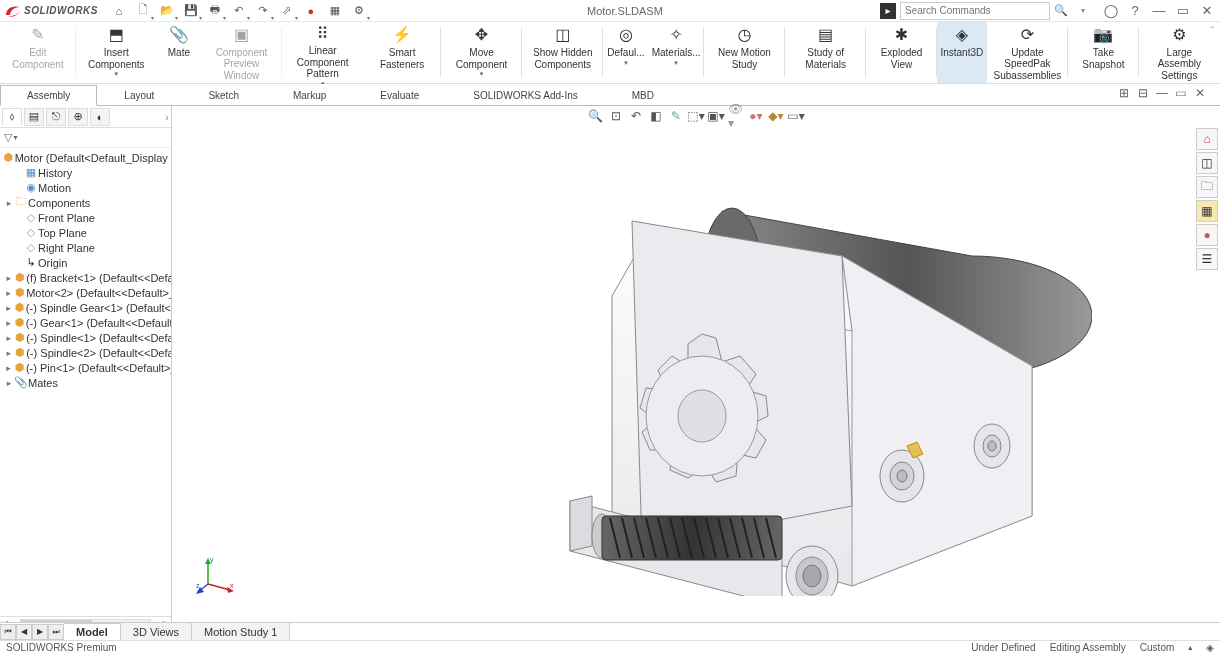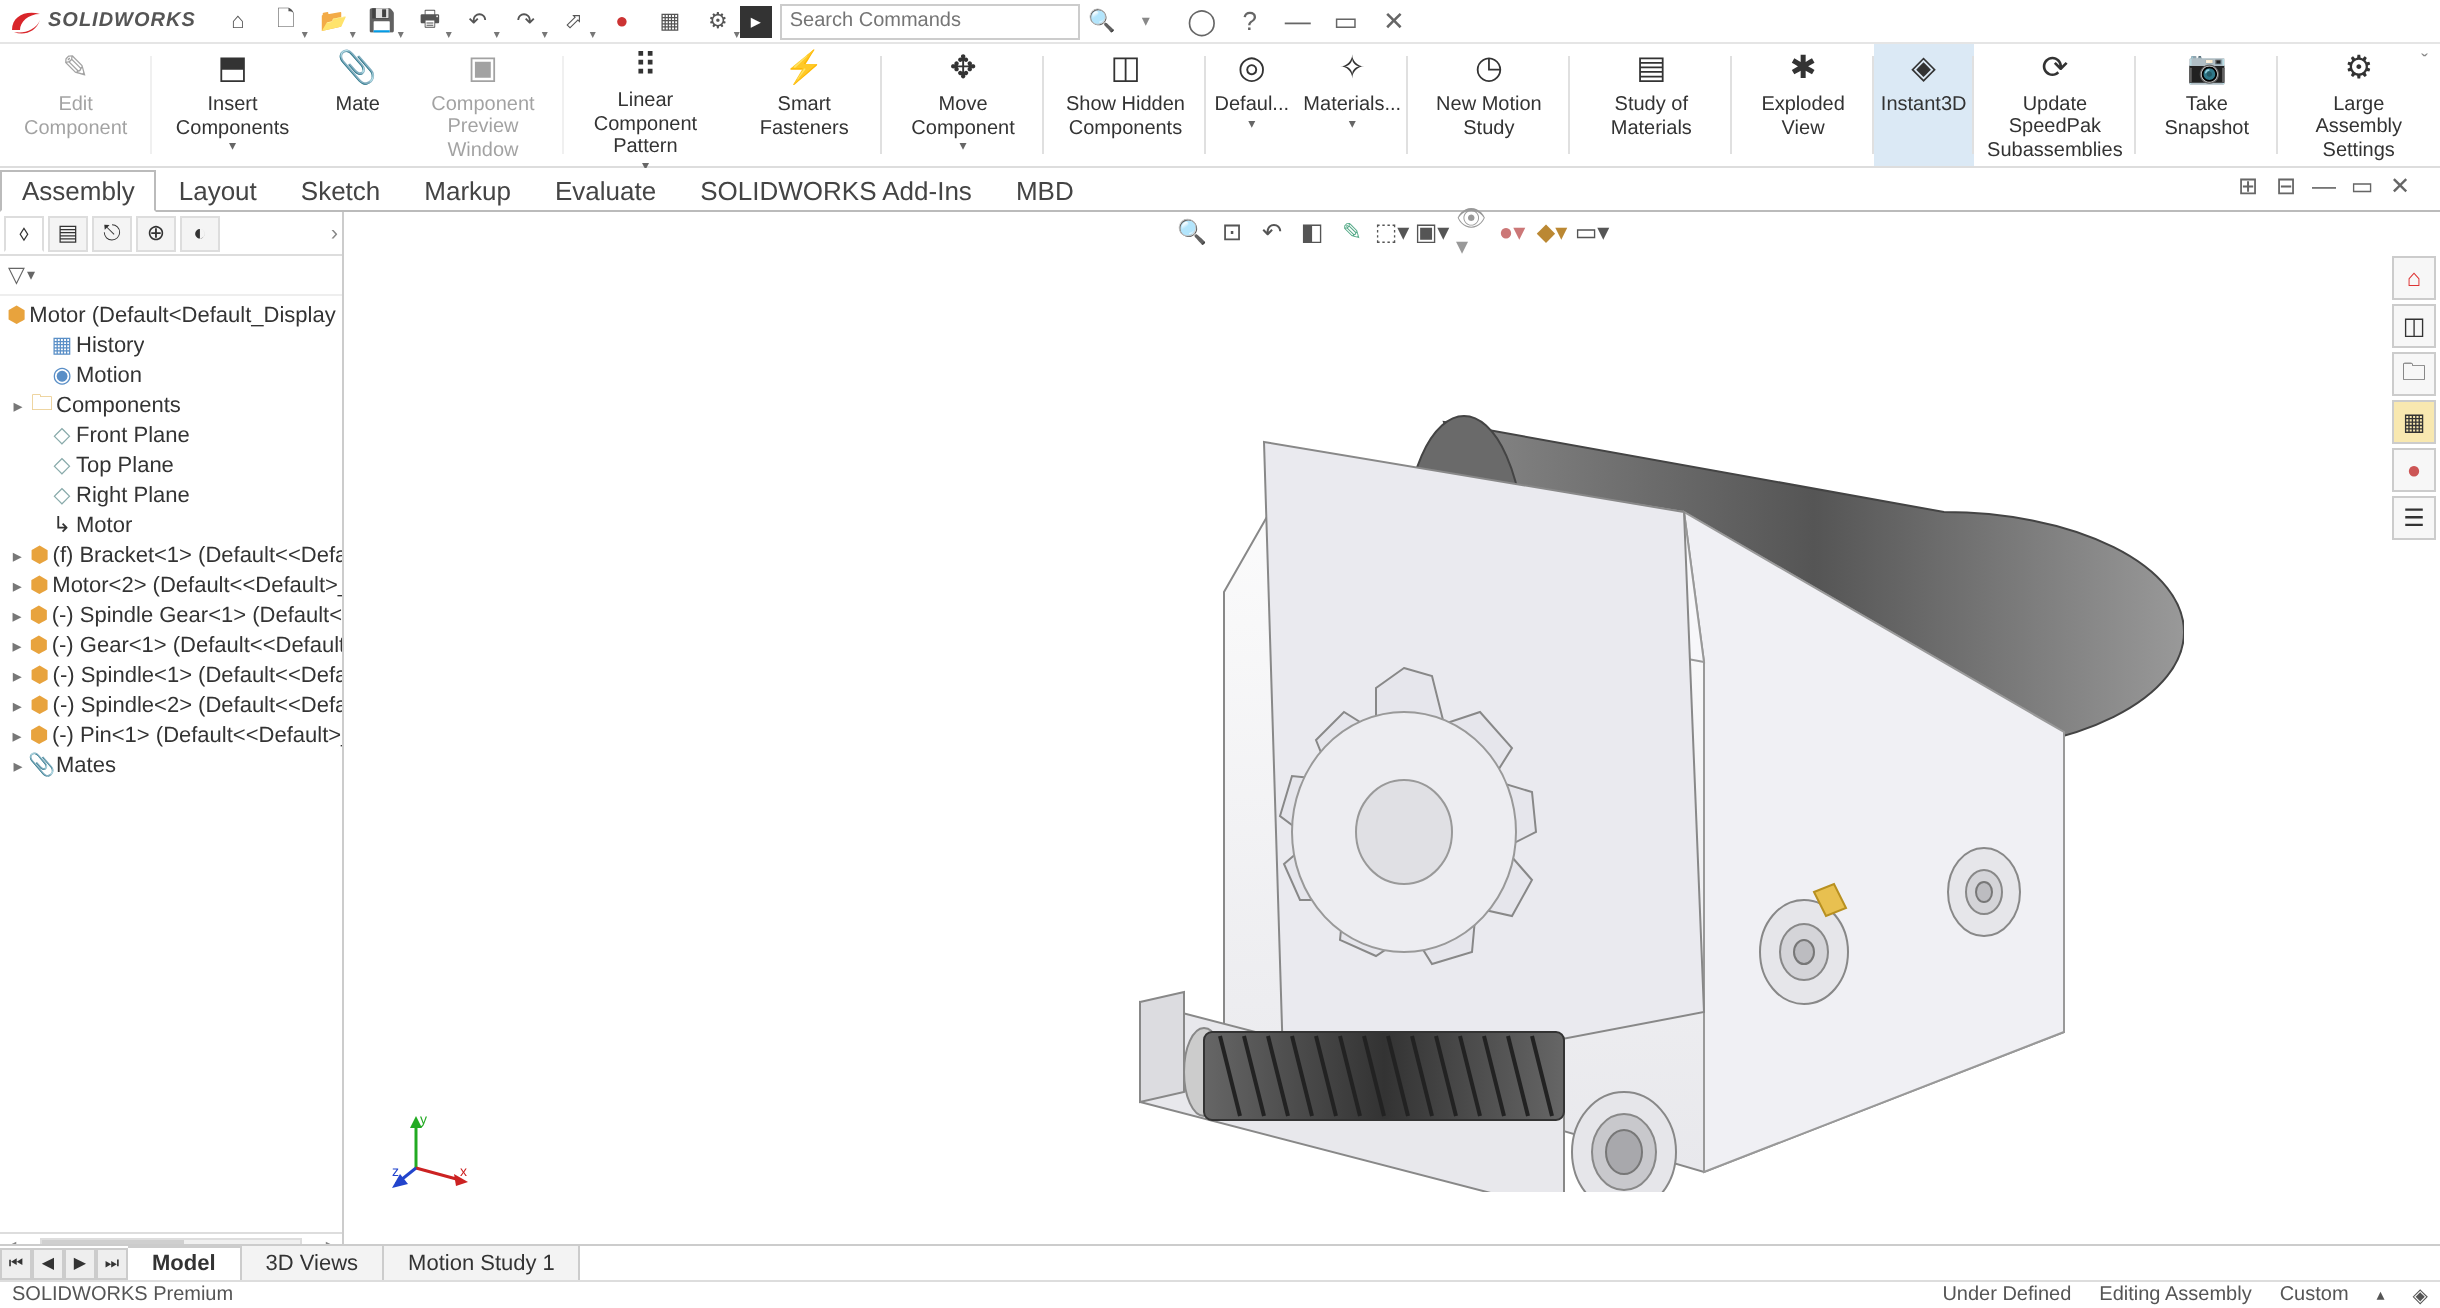--- a/index.html
+++ b/index.html
@@ -17,21 +17,21 @@
 .title-ctrl { width:18px; height:18px; display:flex; align-items:center; justify-content:center; color:#666; cursor:pointer; font-size:13px; }
 .ribbon { height:62px; background:#fff; display:flex; border-bottom:1px solid #ddd; position:relative; }
 .rib-grp { display:flex; flex-direction:column; align-items:center; justify-content:flex-start; padding:3px 6px 2px; cursor:pointer; text-align:center; line-height:1.15; min-width:44px; border-right:0; position:relative; }
 .rib-grp.sep::after { content:""; position:absolute; right:0; top:6px; bottom:6px; width:1px; background:#e0e0e0; }
 .rib-grp.disabled { opacity:.45; cursor:default; }
 .rib-grp.active { background:#dbe9f5; }
 .rib-ico { width:20px; height:20px; display:flex; align-items:center; justify-content:center; margin-bottom:2px; font-size:16px; }
 .rib-lbl { font-size:10px; color:#333; max-width:78px; white-space:normal; }
 .rib-sm-drop { font-size:7px; color:#666; }
 .tabstrip { height:22px; background:#fff; display:flex; align-items:flex-end; border-bottom:1px solid #bbb; position:relative; }
-.tab { height:21px; padding:0 10px; display:flex; align-items:center; font-size:13px; color:#444; border:1px solid transparent; border-bottom:none; cursor:pointer; }
+.tab { height:21px; padding:0 26px; display:flex; align-items:center; font-size:10px; color:#444; border:1px solid transparent; border-bottom:none; cursor:pointer; }
 .tab.active { background:#fff; border-color:#bbb; border-bottom:1px solid #fff; position:relative; top:1px; font-weight:500; }
 .view-toolbar { position:absolute; right:12px; top:1px; display:flex; gap:3px; align-items:center; }
 .vt-ico { width:16px; height:16px; display:flex; align-items:center; justify-content:center; font-size:12px; color:#666; cursor:pointer; }
 .workspace { display:flex; height:524px; position:relative; }
 .feat-panel { width:172px; border-right:1px solid #ccc; display:flex; flex-direction:column; background:#fff; }
 .feat-tabs { height:22px; display:flex; border-bottom:1px solid #ddd; align-items:center; padding:0 2px; gap:2px; }
 .feat-tab { width:20px; height:18px; display:flex; align-items:center; justify-content:center; border:1px solid #ddd; background:#f4f4f4; cursor:pointer; font-size:11px; }
 .feat-tab.active { background:#fff; border-bottom:1px solid #fff; }
 .feat-tabs .arrow { margin-left:auto; color:#888; font-size:11px; cursor:pointer; }
 .filter-row { height:20px; border-bottom:1px solid #eee; display:flex; align-items:center; padding:0 4px; color:#666; }
@@ -75,20 +75,21 @@
     <div class="qat-btn qat-drop">📂</div>
     <div class="qat-btn qat-drop">💾</div>
     <div class="qat-btn qat-drop">🖶</div>
     <div class="qat-btn qat-drop">↶</div>
     <div class="qat-btn qat-drop">↷</div>
     <div class="qat-btn qat-drop">⬀</div>
     <div class="qat-btn" style="color:#c33">●</div>
     <div class="qat-btn">▦</div>
     <div class="qat-btn qat-drop">⚙</div>
   </div>
+  <div class="doc-title">Motor.SLDASM</div>
   <div class="search-icon-box">▸</div>
   <input class="search-box" placeholder="Search Commands" style="">
   <div class="qat-btn" style="color:#888">🔍</div>
   <div class="qat-btn" style="font-size:8px;color:#888">▾</div>
   <div class="title-ctrls">
     <div class="title-ctrl">◯</div>
     <div class="title-ctrl">?</div>
     <div class="title-ctrl">—</div>
     <div class="title-ctrl">▭</div>
     <div class="title-ctrl">✕</div>
@@ -232,21 +233,21 @@
           <span class="tl">Top Plane</span>
         </div>
       <div class="tree-row" style="padding-left:14px">
           <span class="tw"></span>
           <span class="ti" style="color:#8aa">◇</span>
           <span class="tl">Right Plane</span>
         </div>
       <div class="tree-row" style="padding-left:14px">
           <span class="tw"></span>
           <span class="ti" style="color:#333">↳</span>
-          <span class="tl">Motor</span>
+          <span class="tl">Origin</span>
         </div>
       <div class="tree-row" style="padding-left:4px">
           <span class="tw">▸</span>
           <span class="ti" style="color:#e8a33d">⬢</span>
           <span class="tl">(f) Bracket&lt;1&gt; (Default&lt;&lt;Defaul</span>
         </div>
       <div class="tree-row" style="padding-left:4px">
           <span class="tw">▸</span>
           <span class="ti" style="color:#e8a33d">⬢</span>
           <span class="tl">Motor&lt;2&gt; (Default&lt;&lt;Default&gt;_D</span>

